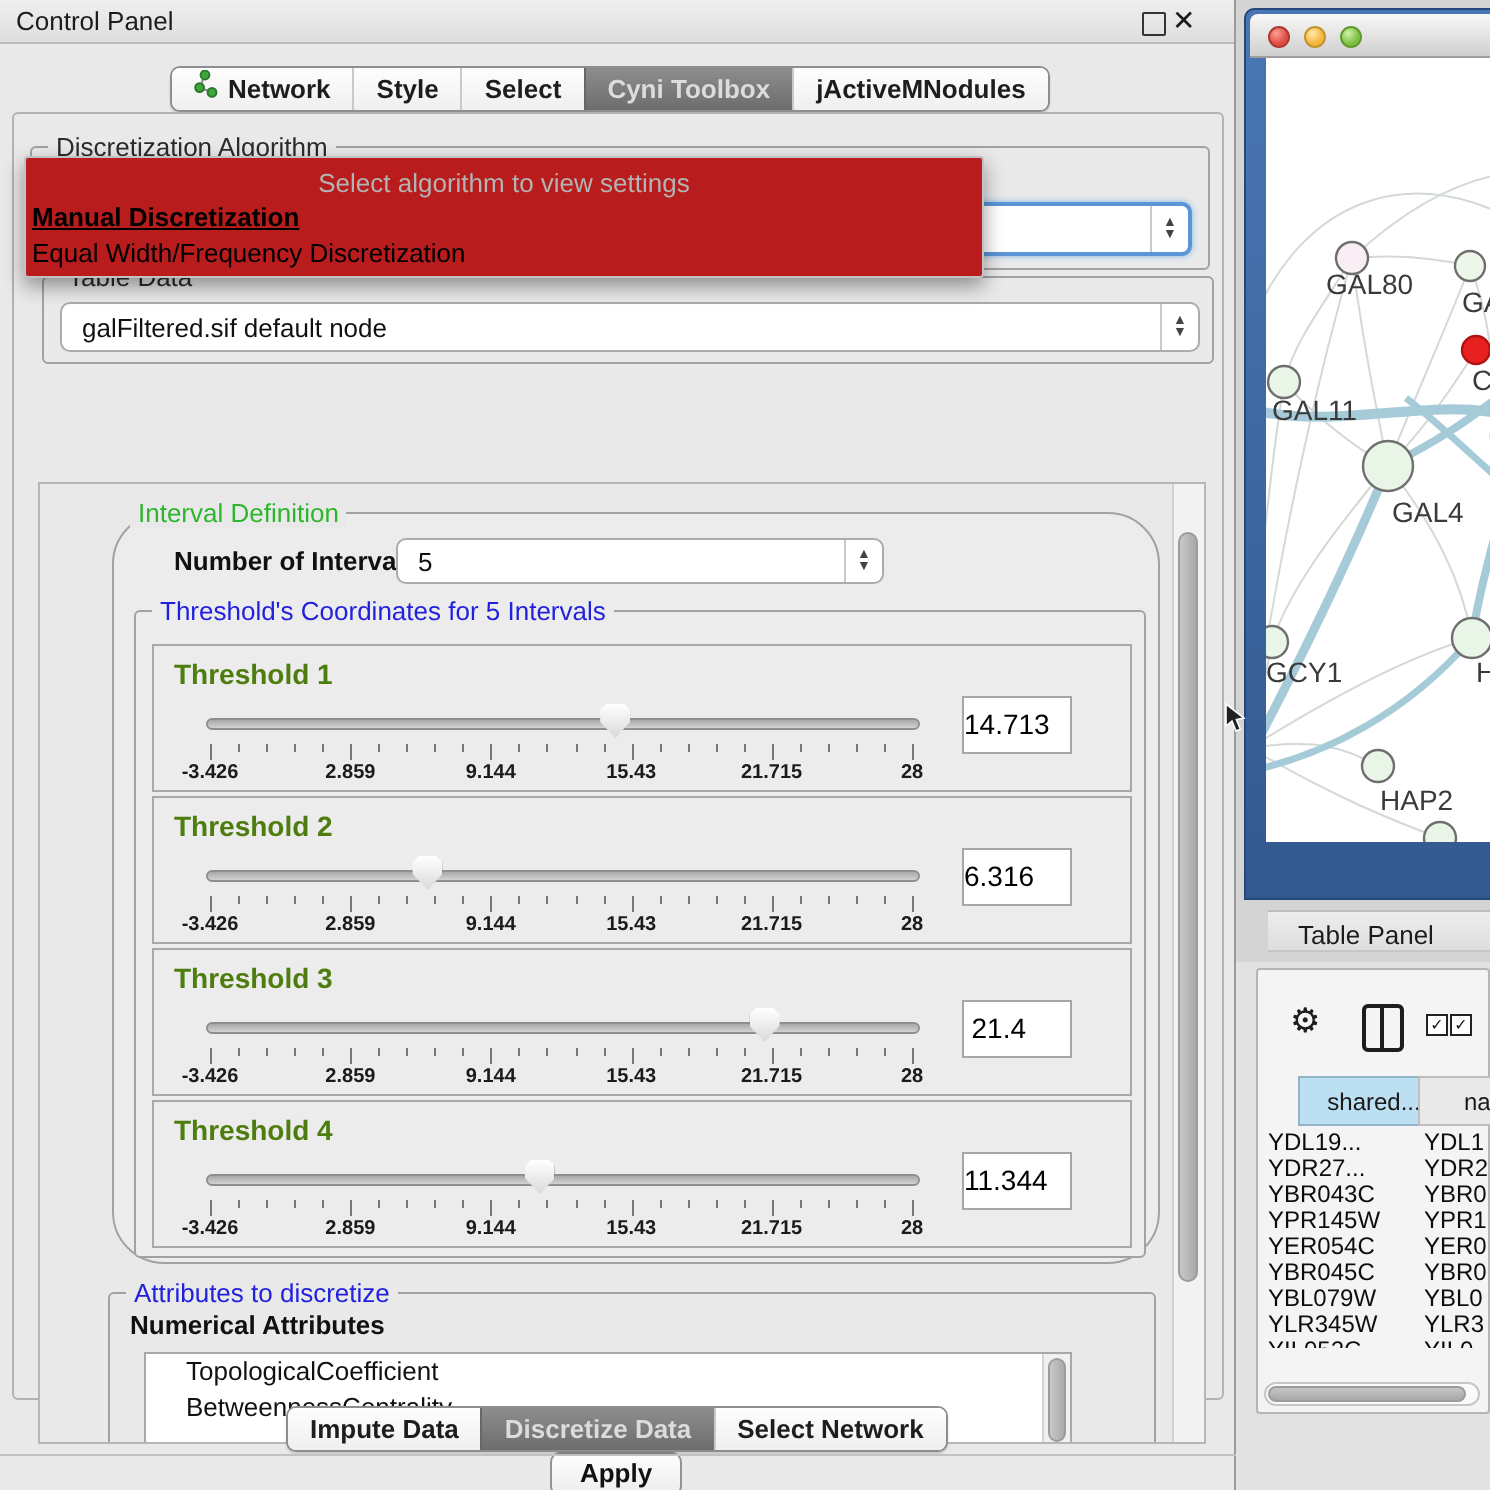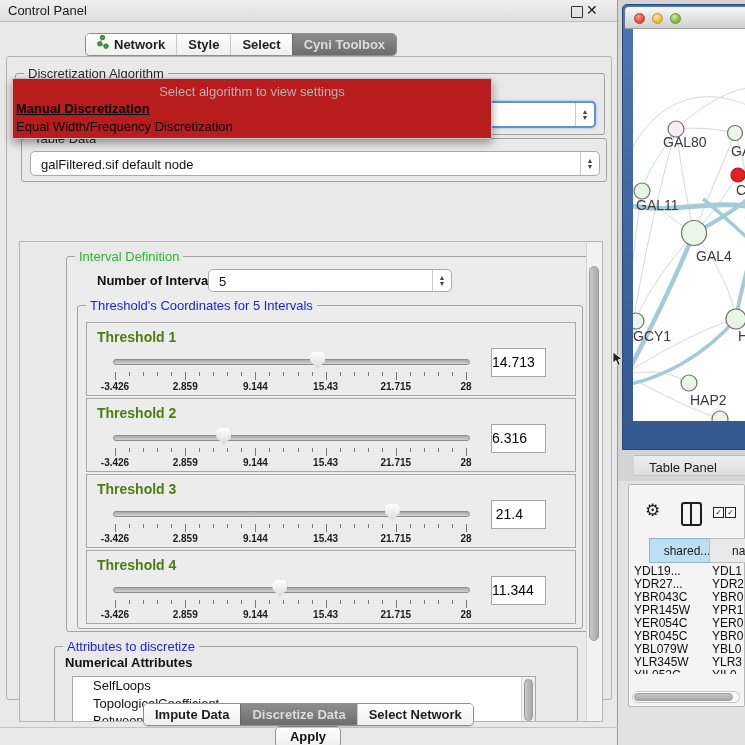--- a/index.html
+++ b/index.html
@@ -156,20 +156,23 @@
       </div>
       <div class="seg">
           <span>Style</span>
         </div>
       <div class="seg">
           <span>Select</span>
         </div>
       <div class="seg dark">
           <span>Cyni Toolbox</span>
         </div>
+      <div class="seg">
+          <span>jActiveMNodules</span>
+        </div>
     </div>
 
     <div class="content-box">
 
       <div class="group" style="left:8px;top:16px;width:590px;height:62px;">
         <div class="group-label lbl-dark">Discretization Algorithm</div>
         <div class="combo focus" style="left:10px;top:27px;width:570px;height:27px;">
           <div class="stepper">
               <span>▲</span>
               <span>▼</span>
@@ -183,21 +186,21 @@
           <span class="val">galFiltered.sif default node</span>
           <div class="stepper">
               <span>▲</span>
               <span>▼</span>
             </div>
         </div>
       </div>
 
       <div class="scroll-area">
 
-        <div class="group" style="left:46px;top:14px;width:524px;height:376px;background:#ececec;">
+        <div class="group" style="left:36px;top:14px;width:524px;height:376px;background:#ececec;border-radius:26px;">
           <div class="group-label lbl-green" style="background:#e9e9e9;">Interval Definition</div>
 
           <div class="noi-label" style="left:30px;top:16px;">Number of Intervals</div>
           <div class="combo" style="left:141px;top:12px;width:244px;height:23px;">
             <span class="val">5</span>
             <div class="stepper">
                 <span>▲</span>
                 <span>▼</span>
               </div>
           </div>
@@ -367,21 +370,20 @@
             </div>
           </div>
         </div>
 
         <div class="group" style="left:34px;top:404px;width:524px;height:100px;background:#e9e9e9;">
           <div class="group-label lbl-blue">Attributes to discretize</div>
           <div style="position:absolute;left:10px;top:8px;font-size:13px;font-weight:bold;color:#111;">Numerical Attributes</div>
         </div>
         <div class="attr-list">
           <div id="attr-items">
-              <div class="list-item">SelfLoops</div>
               <div class="list-item">TopologicalCoefficient</div>
               <div class="list-item">BetweennessCentrality</div>
             </div>
           <div class="attr-vscroll">
               <div class="thumb-v"></div>
             </div>
         </div>
 
         <div class="vscroll">
             <div class="thumb-v"></div>

